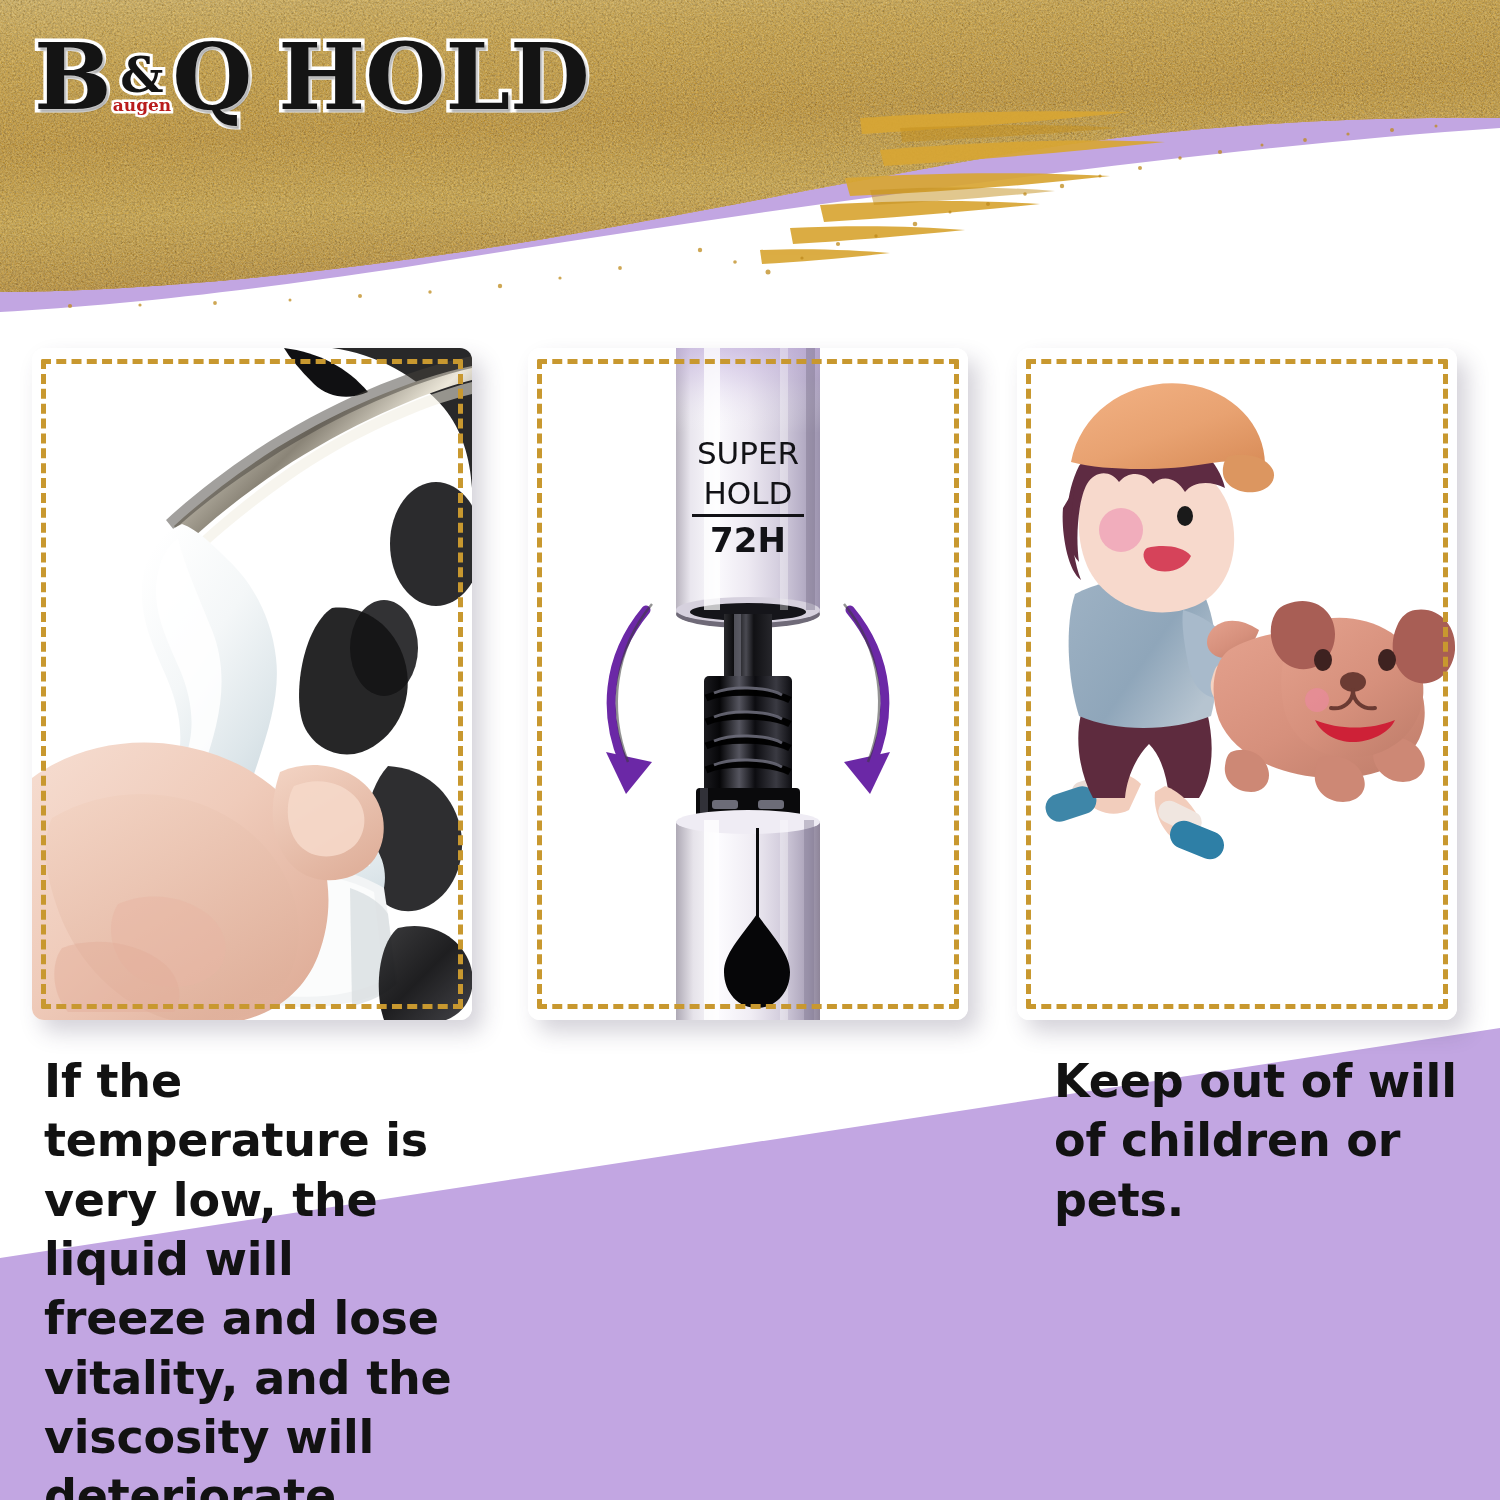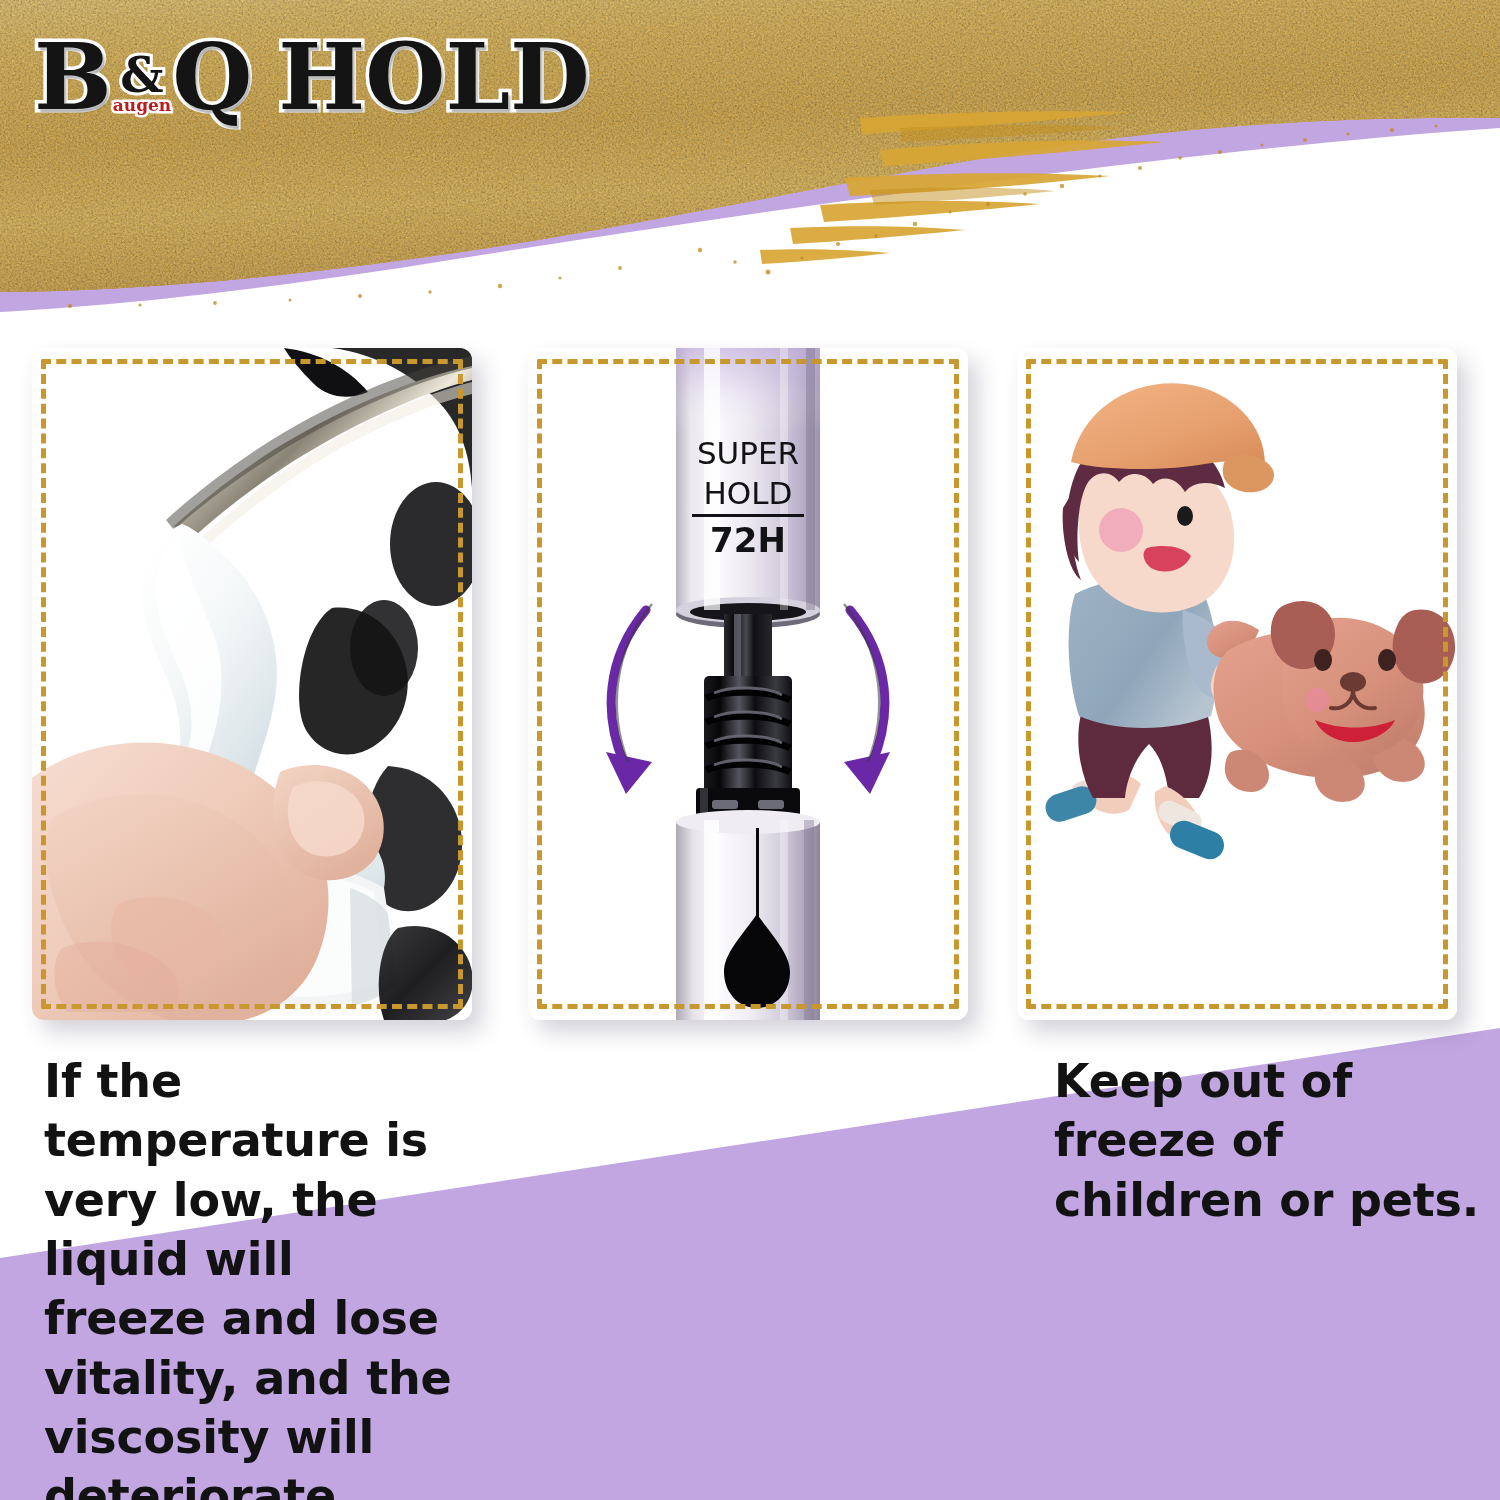--- a/index.html
+++ b/index.html
@@ -661,16 +661,16 @@
                      C320,394 304,386 298,372 Z" fill="#CE2137"></path>
           </g>
         </svg>
       </div>
       <div class="dash"></div>
     </div>
   </div>
 
   <div class="captions">
     <div class="caption c1">If the temperature is very low, the liquid will freeze and lose vitality, and the viscosity will deteriorate.</div>
-    <div class="caption c3">Keep out of freeze of children or pets.</div>
+    <div class="caption c3">Keep out of will of children or pets.</div>
   </div>
 
 </div>
 
 </body></html>

